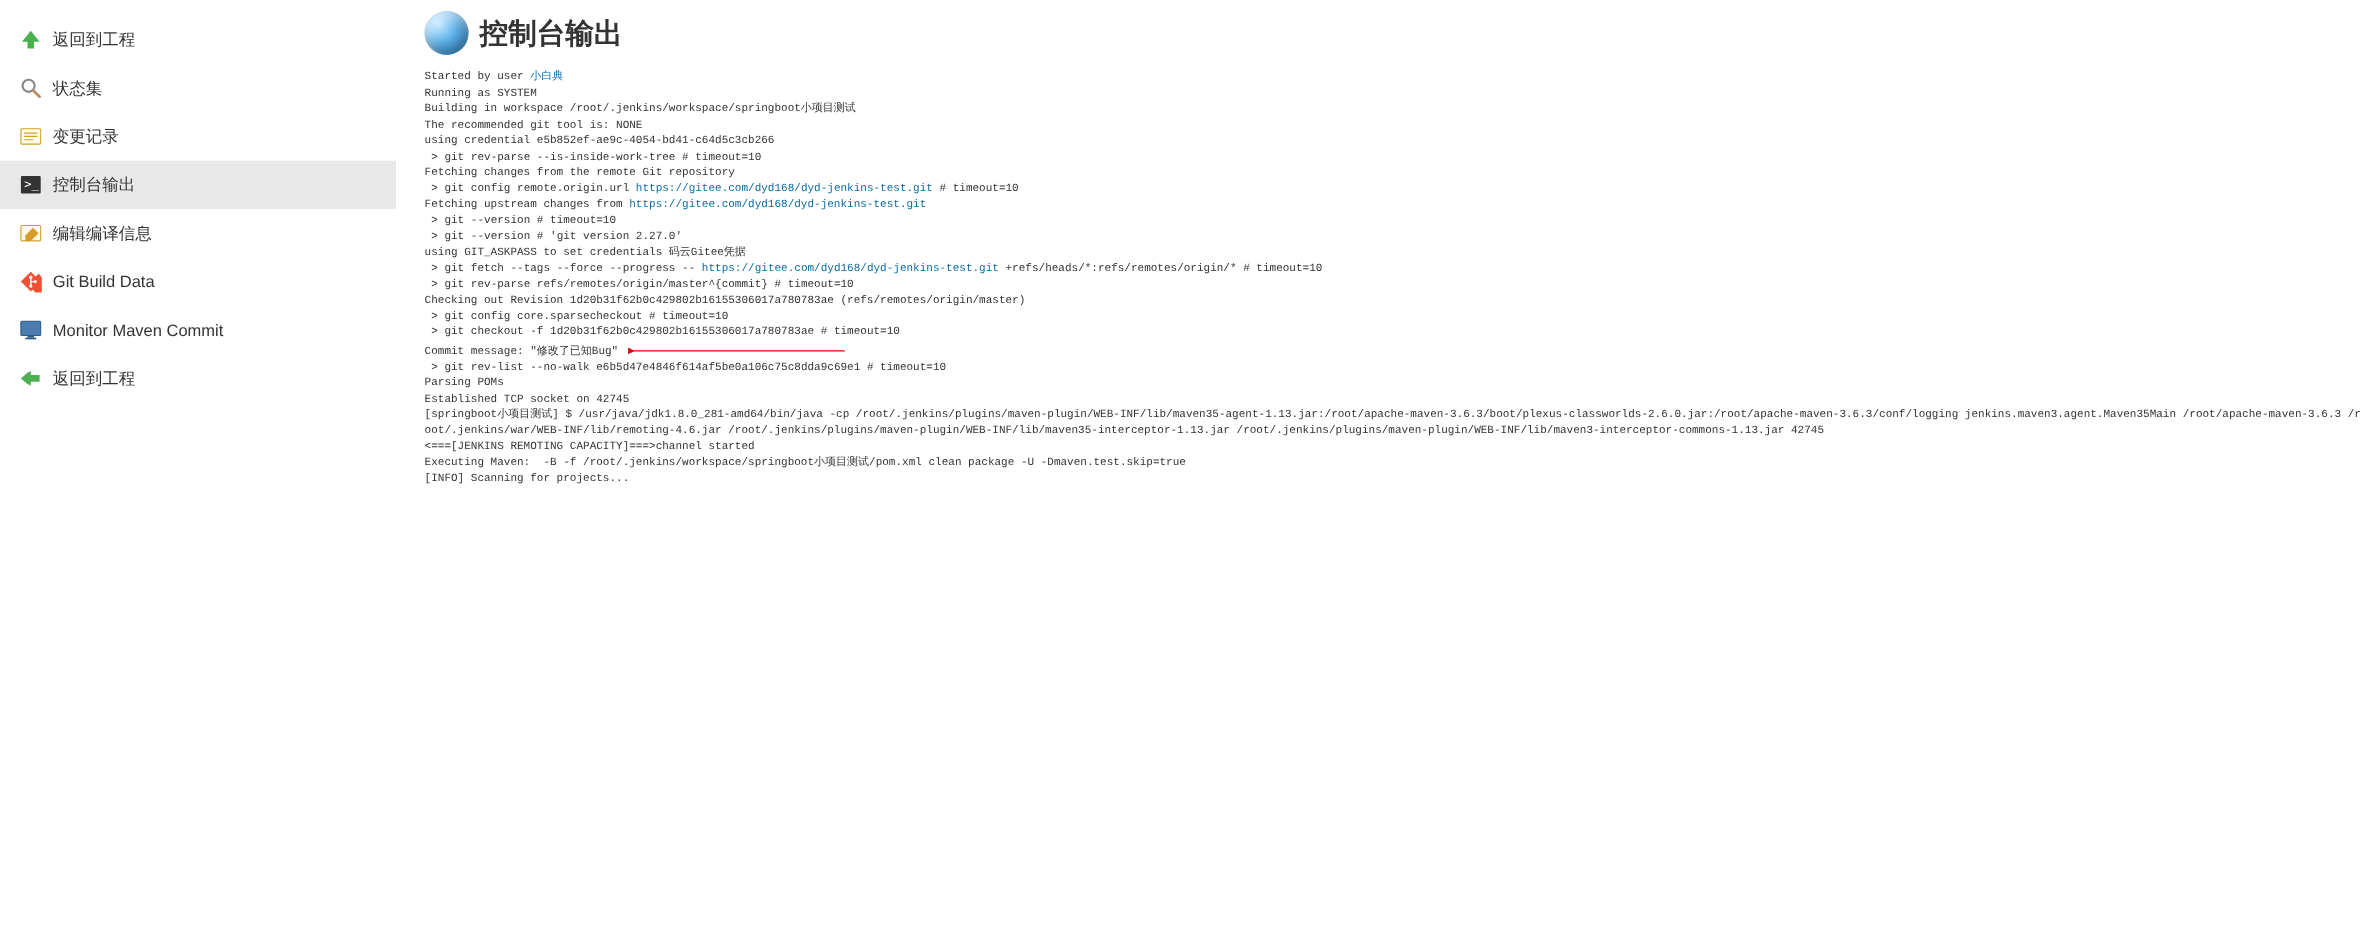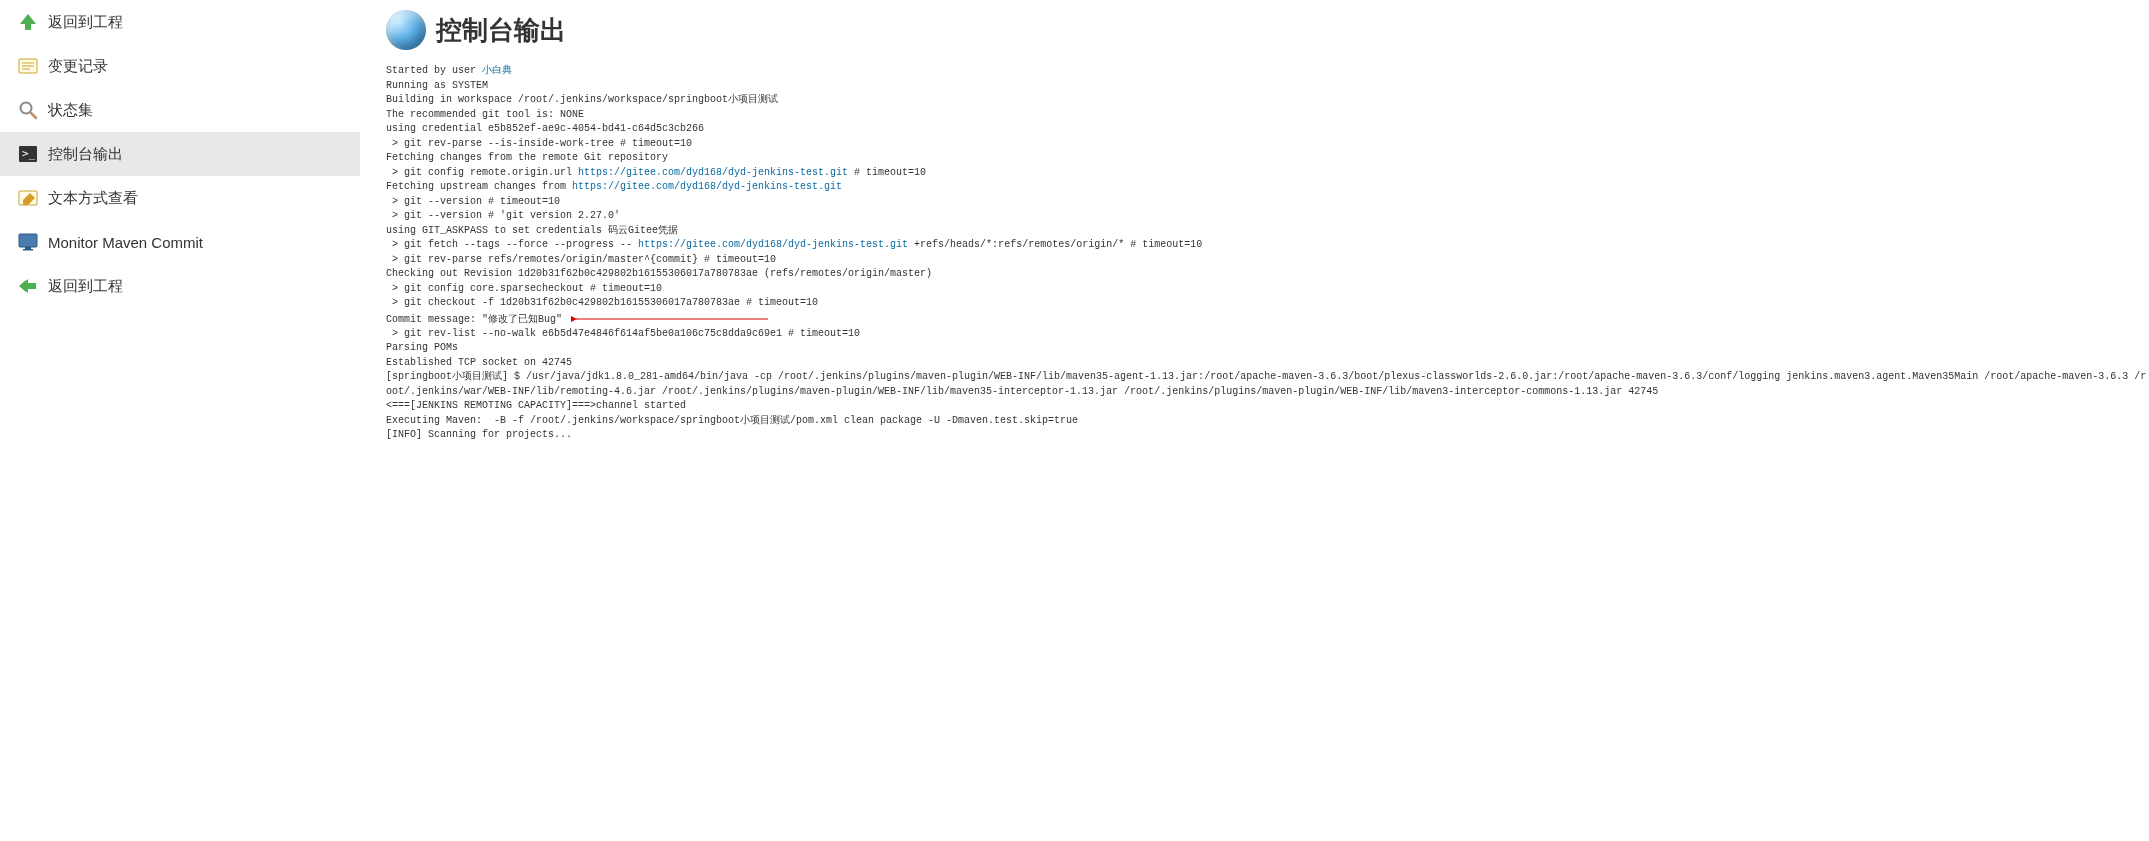--- a/index.html
+++ b/index.html
@@ -1,18 +1,18 @@
 <!DOCTYPE html>
 <html><head>
   <meta charset="utf-8">
   <style>
     * { margin:0; padding:0; box-sizing:border-box; }
     body { font-family:Arial,"Microsoft YaHei",sans-serif; font-size:14px; color:#333; background:#fff; }
     .layout { display:flex; min-height:100vh; }
-    .sidebar { width:360px; flex-shrink:0; padding-top:0; }
+    .sidebar { width:360px; flex-shrink:0; padding-top:14px; }
     .side-item { display:flex; align-items:center; gap:10px; padding:12px 18px; cursor:pointer; color:#333; }
     .side-item.active { background:#e8e8e8; }
     .side-item.sub { padding-left:42px; }
     .side-item .icon { width:20px; height:20px; display:flex; align-items:center; justify-content:center; flex-shrink:0; }
     .side-item .label { font-size:15px; }
     .main { flex:1; padding:10px 0 0 26px; }
     .page-title { display:flex; align-items:center; gap:10px; margin-bottom:14px; }
     .page-title .orb { width:40px; height:40px; border-radius:50%; background:radial-gradient(circle at 32% 30%,#bfe6ff 0,#5bb0e8 45%,#2d7bb8 100%); box-shadow:inset -4px -6px 10px rgba(0,0,0,.25), inset 4px 6px 10px rgba(255,255,255,.6); }
     .page-title h1 { font-size:26px; font-weight:700; color:#333; }
     .console { font-family:"Courier New",SimSun,monospace; font-size:10px; line-height:1.45; color:#333; white-space:pre-wrap; word-break:break-all; }
@@ -27,54 +27,68 @@
         <span class="icon">
           <svg width="20" height="20" viewBox="0 0 20 20">
             <path d="M10 2 L18 12 L13 12 L13 18 L7 18 L7 12 L2 12 Z" fill="#4caf50"></path>
           </svg>
         </span>
         <span class="label">返回到工程</span>
       </div>
       <div class="side-item">
         <span class="icon">
           <svg width="20" height="20" viewBox="0 0 20 20">
+            <circle cx="8" cy="8" r="5.5" fill="none" stroke="#888" stroke-width="2"></circle>
+            <line x1="12.5" y1="12.5" x2="18" y2="18" stroke="#b8906a" stroke-width="2.5" stroke-linecap="round"></line>
+          </svg>
+        </span>
+        <span class="label">状态集</span>
+      </div>
+      <div class="side-item">
+        <span class="icon">
+          <svg width="20" height="20" viewBox="0 0 20 20">
             <rect x="1" y="3" width="18" height="14" rx="1" fill="#fffbe6" stroke="#c9a22a"></rect>
             <line x1="4" y1="7" x2="16" y2="7" stroke="#c9a22a"></line>
             <line x1="4" y1="10" x2="16" y2="10" stroke="#c9a22a"></line>
             <line x1="4" y1="13" x2="12" y2="13" stroke="#c9a22a"></line>
           </svg>
         </span>
         <span class="label">变更记录</span>
-      </div>
-      <div class="side-item">
-        <span class="icon">
-          <svg width="20" height="20" viewBox="0 0 20 20">
-            <circle cx="8" cy="8" r="5.5" fill="none" stroke="#888" stroke-width="2"></circle>
-            <line x1="12.5" y1="12.5" x2="18" y2="18" stroke="#b8906a" stroke-width="2.5" stroke-linecap="round"></line>
-          </svg>
-        </span>
-        <span class="label">状态集</span>
       </div>
       <div class="side-item active">
         <span class="icon">
           <svg width="20" height="20" viewBox="0 0 20 20">
             <rect x="1" y="2" width="18" height="16" rx="1" fill="#333"></rect>
             <text x="4" y="13" font-size="11" font-family="monospace" fill="#fff">&gt;_</text>
           </svg>
         </span>
         <span class="label">控制台输出</span>
       </div>
       <div class="side-item">
         <span class="icon">
           <svg width="20" height="20" viewBox="0 0 20 20">
             <rect x="1" y="3" width="18" height="14" rx="1" fill="#fffbe6" stroke="#c9a22a"></rect>
             <path d="M12 5 L17 10 L10 17 L5 17 L5 12 Z" fill="#d89a2a"></path>
           </svg>
         </span>
-        <span class="label">文本方式查看</span>
+        <span class="label">编辑编译信息</span>
+      </div>
+      <div class="side-item">
+        <span class="icon">
+          <svg width="20" height="20" viewBox="0 0 20 20">
+            <rect x="10" y="0" width="14" height="14" transform="rotate(45 10 10)" fill="#f05133"></rect>
+            <path d="M10 1 L19 10 L10 19 L1 10 Z" fill="#f05133"></path>
+            <circle cx="10" cy="6" r="1.5" fill="#fff"></circle>
+            <circle cx="10" cy="14" r="1.5" fill="#fff"></circle>
+            <circle cx="14" cy="10" r="1.5" fill="#fff"></circle>
+            <line x1="10" y1="6" x2="10" y2="14" stroke="#fff" stroke-width="1.3"></line>
+            <line x1="10" y1="10" x2="14" y2="10" stroke="#fff" stroke-width="1.3"></line>
+          </svg>
+        </span>
+        <span class="label">Git Build Data</span>
       </div>
       <div class="side-item">
         <span class="icon">
           <svg width="20" height="20" viewBox="0 0 20 20">
             <rect x="1" y="2" width="18" height="13" rx="1" fill="#4a7cb0" stroke="#2c5a87"></rect>
             <rect x="7" y="15" width="6" height="2" fill="#2c5a87"></rect>
             <rect x="5" y="17" width="10" height="1.5" fill="#2c5a87"></rect>
           </svg>
         </span>
         <span class="label">Monitor Maven Commit</span>

